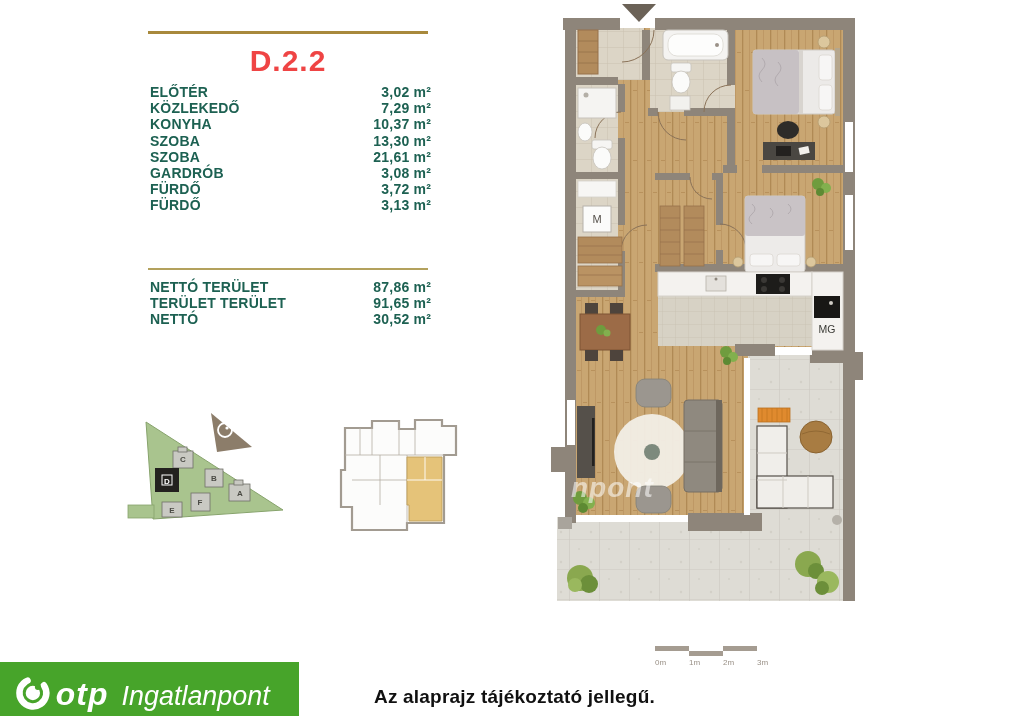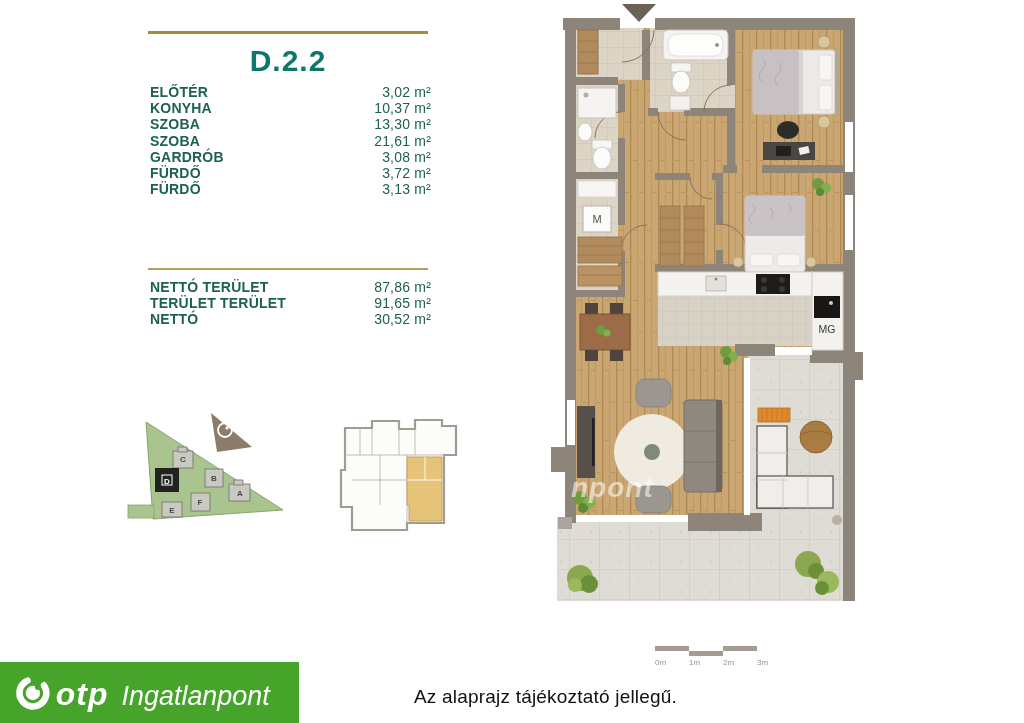--- a/index.html
+++ b/index.html
@@ -4,45 +4,49 @@
 <style>
   html,body{margin:0;padding:0;background:#fff;}
   #stage{position:relative;width:1024px;height:723px;background:#ffffff;overflow:hidden;
          font-family:"Liberation Sans",sans-serif;}
   .abs{position:absolute;}
   
   .gold-line{position:absolute;left:148px;width:280px;background:#a8893c;}
   .gold-line.top{top:31px;height:3px;}
   .gold-line.mid{top:268px;height:2px;background:#b3a15d;}
   .unit-title{position:absolute;left:148px;top:44px;width:280px;text-align:center;
-              font-size:30px;font-weight:600;color:#0f766e;letter-spacing:1px;}
+              font-size:30px;font-weight:600;color:#ef4444;letter-spacing:1px;}
   .room-list,.totals{position:absolute;left:150px;width:281px;color:#1d6152;}
   .room-list{top:84px;}
   .totals{top:279px;}
   .row{display:flex;justify-content:space-between;font-size:14px;line-height:16.2px;
        font-weight:600;letter-spacing:0.2px;}
-  .row .ra{font-weight:400;}
+  .row .ra{font-weight:700;}
   
-  .footer-brand{position:absolute;left:0;top:662px;width:299px;height:61px;background:#47a42a;}
-  .disclaimer{position:absolute;left:374px;top:686px;width:340px;font-size:19px;font-weight:normal;
-              color:#101010;letter-spacing:0.2px;margin-left:40px;}
+  .footer-brand{position:absolute;left:0;top:662px;width:299px;height:54px;background:#47a42a;}
+  .disclaimer{position:absolute;left:374px;top:686px;width:340px;font-size:19px;font-weight:bold;
+              color:#101010;letter-spacing:0.2px;}
   svg text{font-family:"Liberation Sans",sans-serif;}
 </style>
 </head>
 <body>
 
 <div id="stage">
 
   <div class="gold-line top"></div>
   <div class="unit-title">D.2.2</div>
 
   <div class="room-list">
     <div class="row">
         <span class="rn">ELŐTÉR</span>
         <span class="ra">3,02 m²</span>
+      </div>
+    <div class="row">
+        <span class="rn">KÖZLEKEDŐ</span>
+        <span class="ra">7,29 m²</span>
       </div>
     <div class="row">
         <span class="rn">KONYHA</span>
         <span class="ra">10,37 m²</span>
       </div>
     <div class="row">
         <span class="rn">SZOBA</span>
         <span class="ra">13,30 m²</span>
       </div>
     <div class="row">

